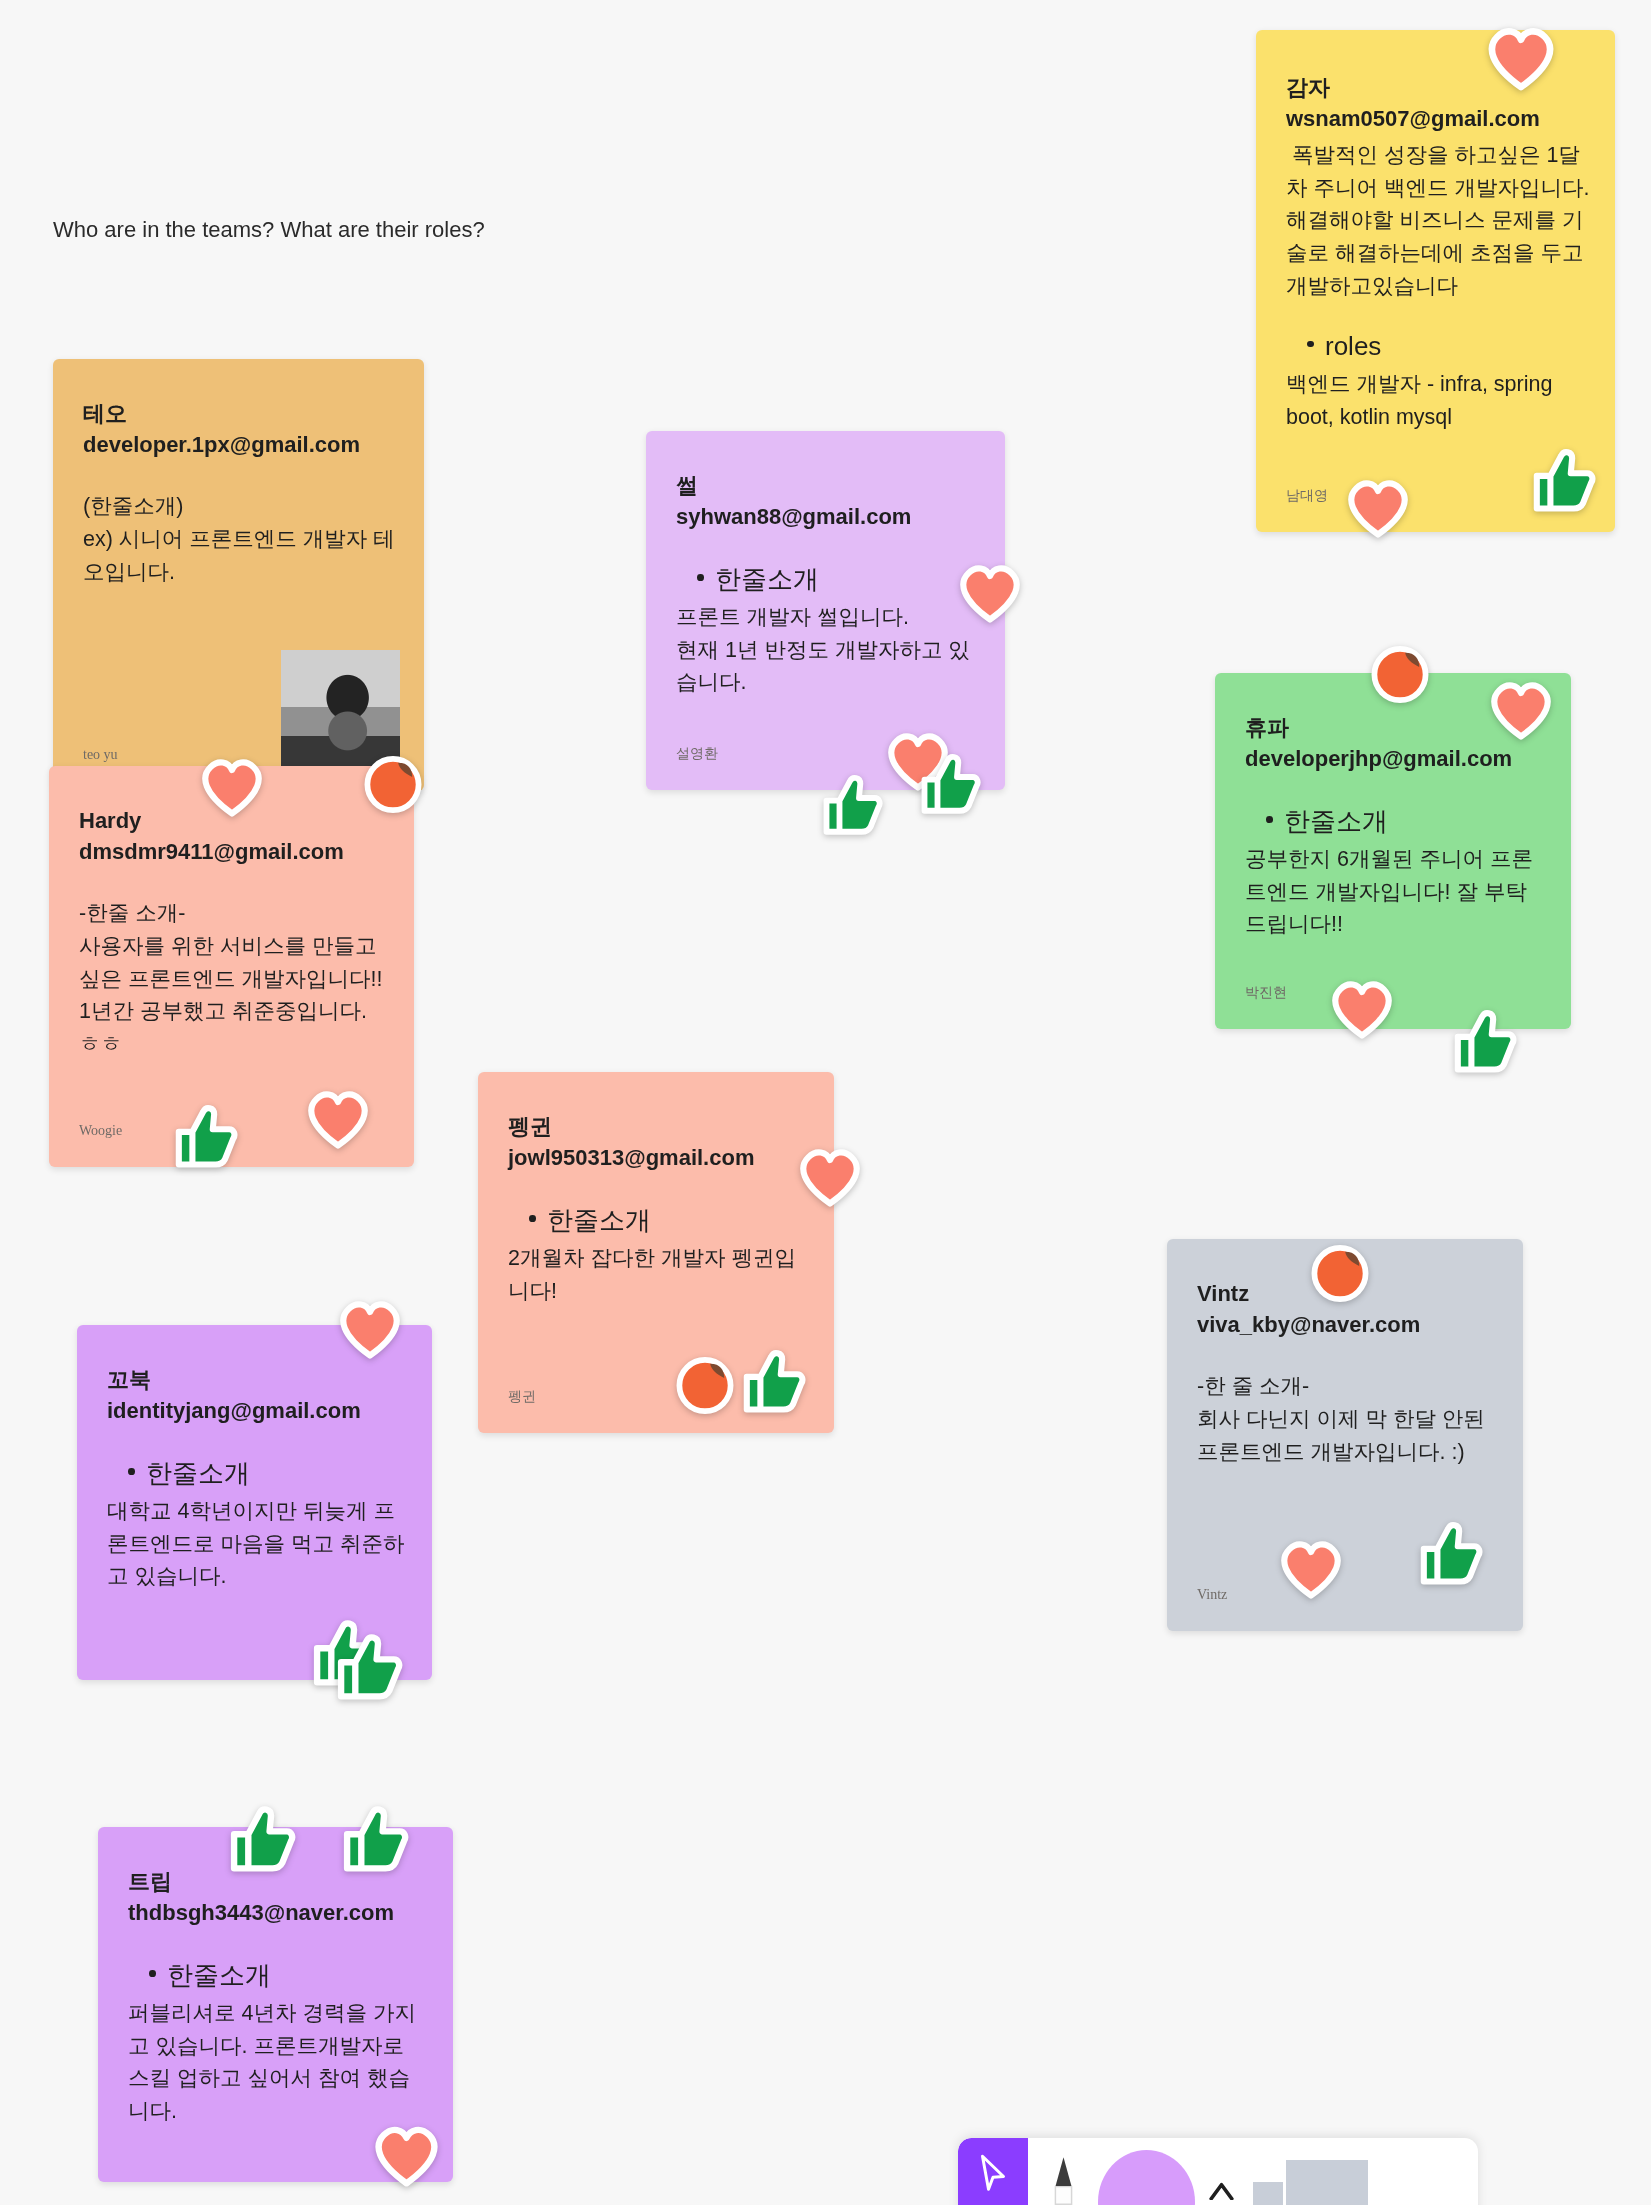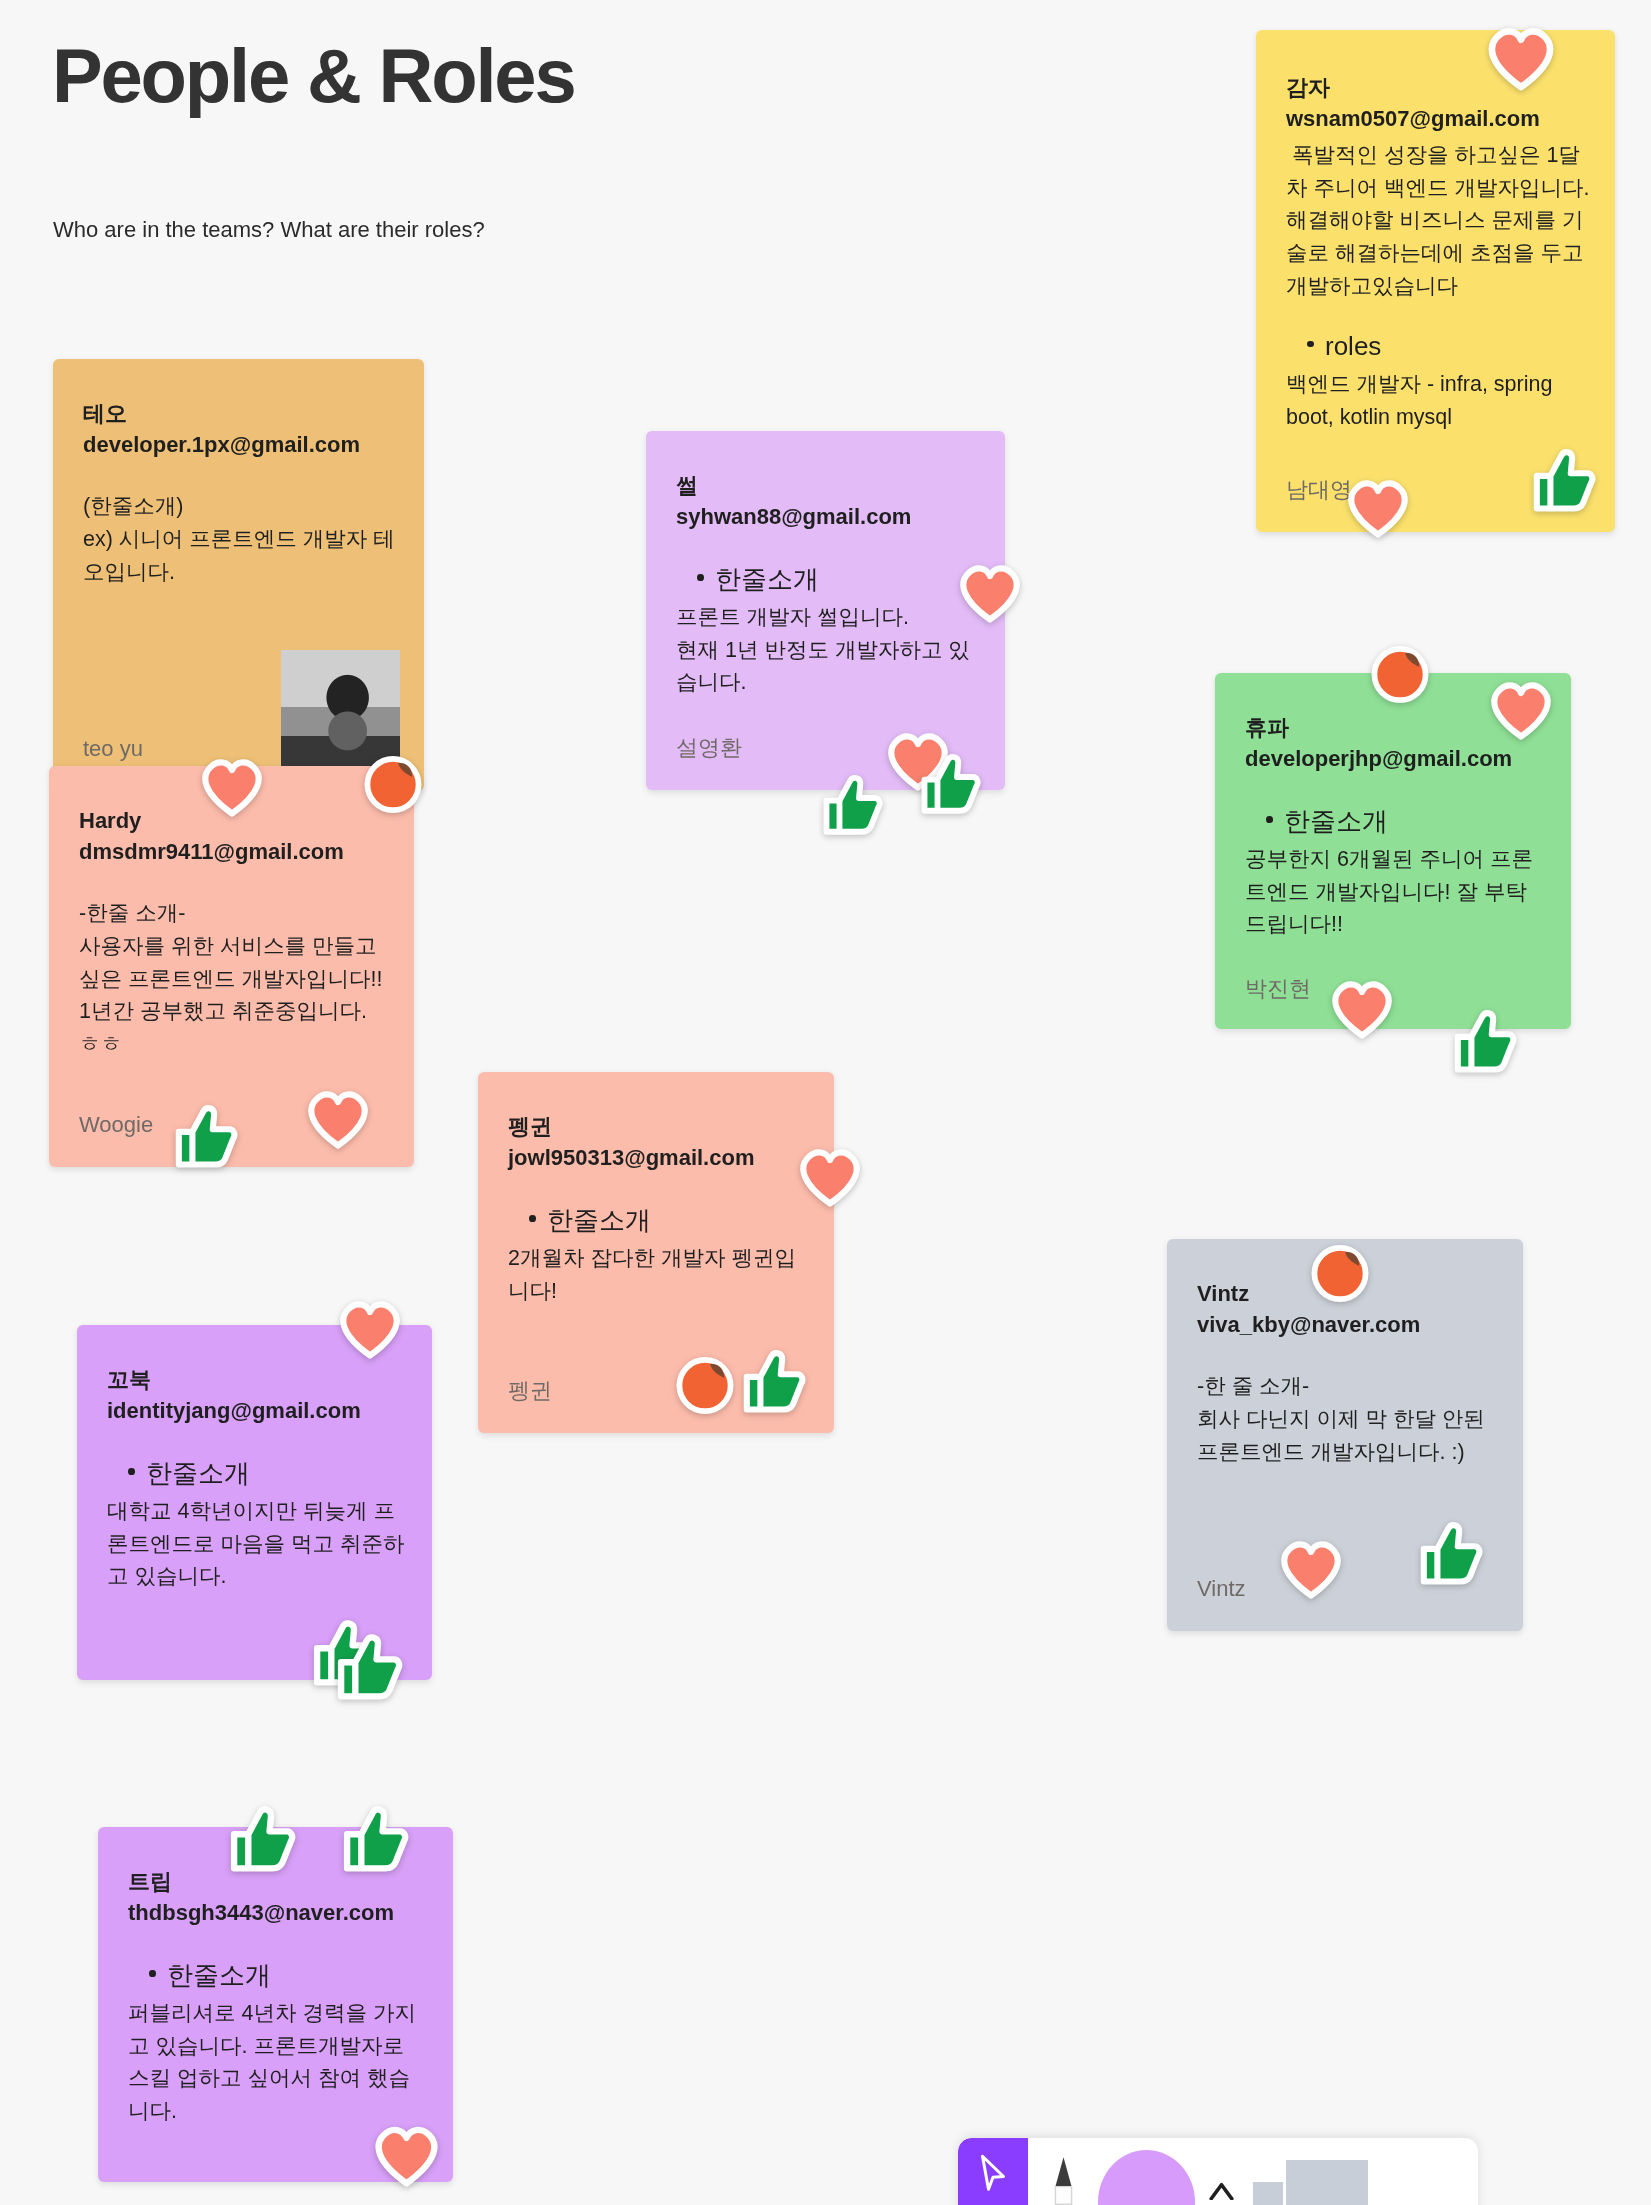--- a/index.html
+++ b/index.html
@@ -90,23 +90,24 @@
     font-size: 21.5px;
     color: #1f1f1f;
     line-height: 1.52;
     white-space: pre-wrap;
     margin-top: 1.5px;
   }
   .note-body.gap { margin-top: 27px; }
   .note-author {
     margin-top: auto;
     padding-top: 34px;
-    font-size: 22px;
+    font-size: 14px;
     color: #6f6a66;
     line-height: 1.3;
+    font-family: Liberation Serif, serif;
   }
   .note-photo {
     position: absolute;
     right: 24px;
     bottom: 22px;
     width: 119px;
     height: 119px;
     overflow: hidden;
     background: #9aa0a6;
   }
@@ -176,21 +177,20 @@
     padding-top: 22px; gap: 3px;
   }
   .frame-a { width: 30px; height: 45px; background: #c8ced8; align-self: flex-end; }
   .frame-b { width: 82px; height: 58px; background: #c8ced8; }
 </style>
 </head>
 <body>
 
 <div id="board">
 
-  <h1 class="page-title">People &amp; Roles</h1>
   <p class="page-subtitle">Who are in the teams? What are their roles?</p>
 
   <div class="note" style="left:53px; top:359px; width:371px; height:432px; background:#eec077;">
     <div class="note-name">테오</div>
     <div class="note-email">developer.1px@gmail.com</div>
     <div class="note-body gap">(한줄소개)
 ex) 시니어 프론트엔드 개발자 테오입니다.</div>
     <div class="note-author">teo yu</div>
     <div class="note-photo">
         <div class="photo-art"></div>

